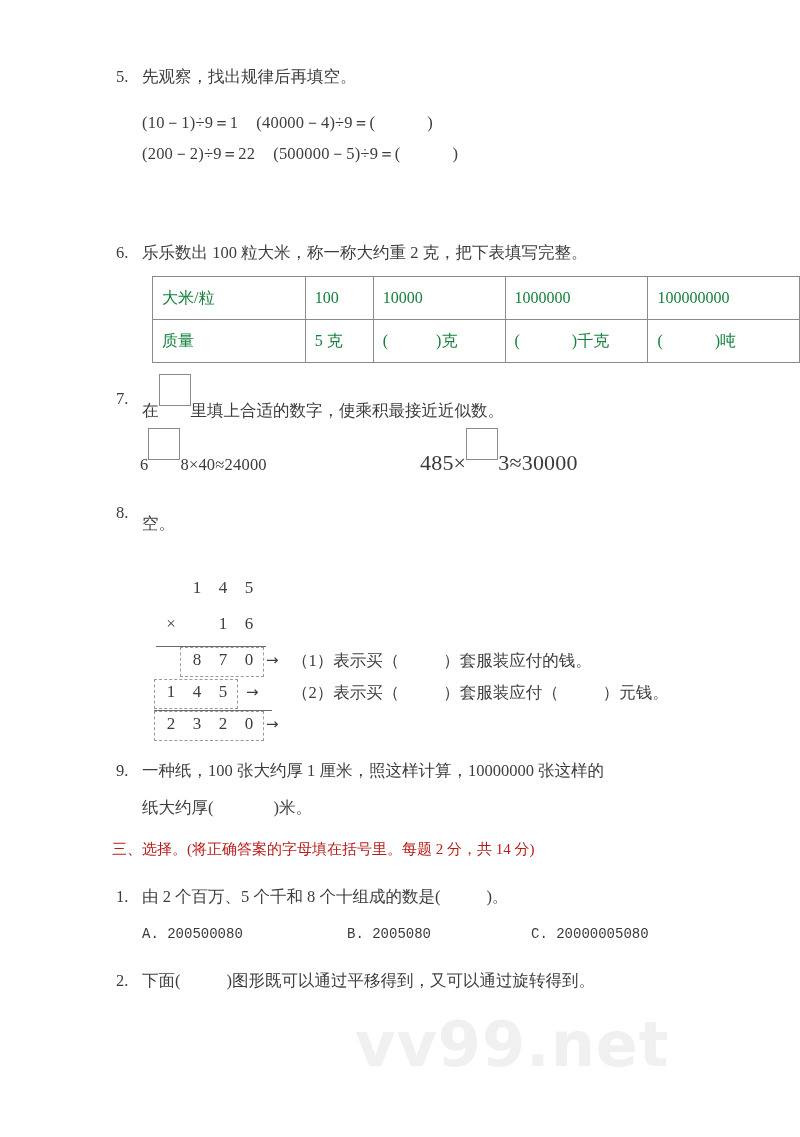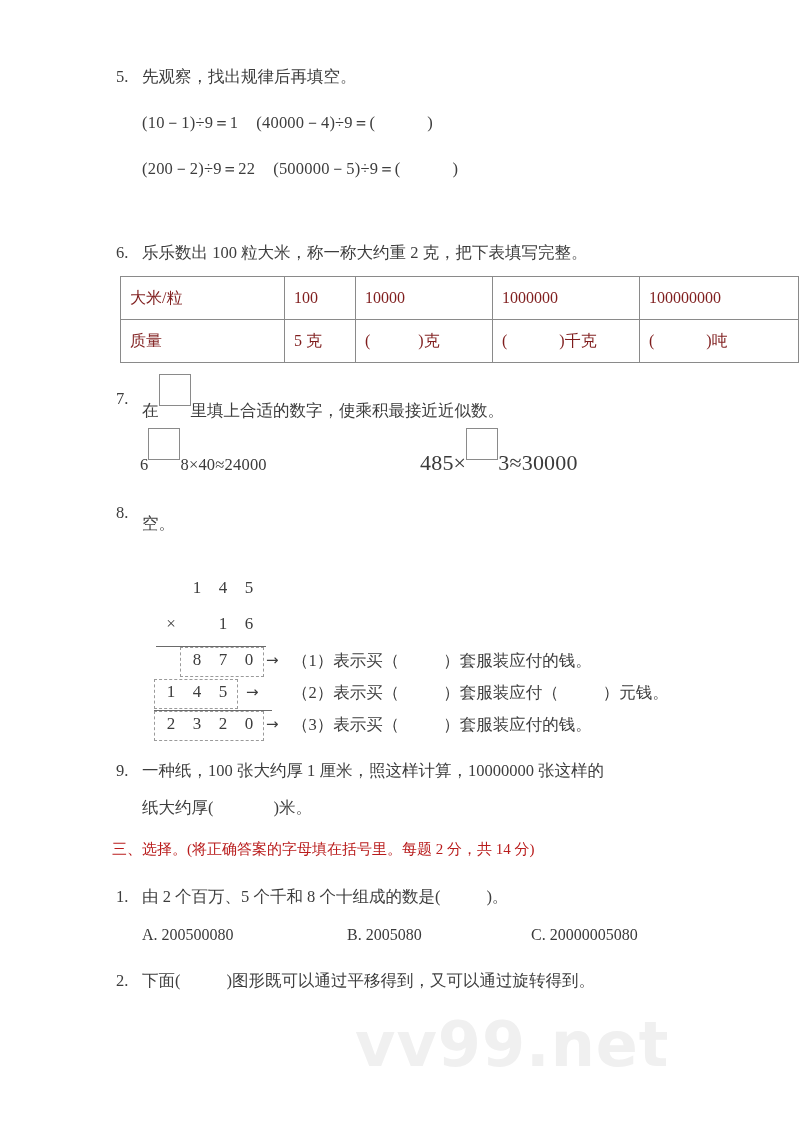--- a/index.html
+++ b/index.html
@@ -74,22 +74,23 @@
   .gap-lg { display: inline-block; width: 18px; }
   .blank-sm { display: inline-block; width: 46px; }
   .blank-md { display: inline-block; width: 52px; }
   .blank-lg { display: inline-block; width: 60px; }
   .paren-blank { display: inline-block; width: 44px; }
 
   
   .rice-table {
     border-collapse: collapse;
     font-size: 16px;
-    color: #7f1d1d;
+    color: #15803d;
     table-layout: fixed;
+    margin-left: 32px;
   }
   .rice-table td {
     border: 1px solid #8a8a8a;
     padding: 7px 9px;
     height: 28px;
     vertical-align: middle;
     white-space: nowrap;
   }
   .rice-table .c0 { width: 145px; }
   .rice-table .c1 { width: 52px; }
@@ -158,21 +159,22 @@
     position: absolute;
     white-space: nowrap;
     font-size: 16.5px;
     color: #3d3d3d;
   }
 
   
   .choice-row {
     position: relative;
     white-space: nowrap;
-    font-size: 16px;
+    font-size: 14px;
+    font-family: Liberation Mono, monospace;
   }
   .choice {
     position: absolute;
     white-space: nowrap;
   }
 
   .section-head {
     position: absolute;
     font-size: 15px;
     white-space: nowrap;
@@ -189,21 +191,21 @@
   <div class="content">
 
     <div class="q" style="left:116px; top:64px; width:620px;">
       <span class="qnum">5.</span>
       <div class="qbody">
         <div class="line">先观察，找出规律后再填空。</div>
       </div>
     </div>
 
     <div class="q" style="left:142px; top:110px; width:620px;">
-      <div class="line expr" style="margin-bottom:20px;">
+      <div class="line expr" style="margin-bottom:5px;">
         <span>(10－1)÷9＝1</span><span class="gap-lg"></span><span>(40000－4)÷9＝(</span><span class="blank-md"></span><span>)</span>
       </div>
       <div class="line expr" style="margin-bottom:20px;">
         <span>(200－2)÷9＝22</span><span class="gap-lg"></span><span>(500000－5)÷9＝(</span><span class="blank-md"></span><span>)</span>
       </div>
     </div>
 
     <div class="q" style="left:116px; top:240px; width:640px;">
       <span class="qnum">6.</span>
       <div class="qbody">
@@ -288,23 +290,20 @@
       <div class="arrow" style="left:106px; top:137px;"><span class="arrow-glyph">→</span></div>
 
       <div class="expl" style="left:132px; top:72px;">
         <span>（1）表示买（</span><span class="paren-blank"></span><span>）套服装应付的钱。</span>
       </div>
 
       <div class="expl" style="left:132px; top:104px;">
         <span>（2）表示买（</span><span class="paren-blank"></span><span>）套服装应付（</span><span class="paren-blank"></span><span>）元钱。</span>
       </div>
 
-      <div class="expl" style="left:132px; top:136px;">
-        <span>（3）表示买（</span><span class="paren-blank"></span><span>）套服装应付的钱。</span>
-      </div>
     </div>
 
     <div class="q" style="left:116px; top:758px; width:680px;">
       <span class="qnum">9.</span>
       <div class="qbody">
         <div class="line">一种纸，100 张大约厚 1 厘米，照这样计算，10000000 张这样的</div>
         <div class="line" style="margin-top:11px;"><span>纸大约厚(</span><span class="blank-lg"></span><span>)米。</span></div>
       </div>
     </div>
 

